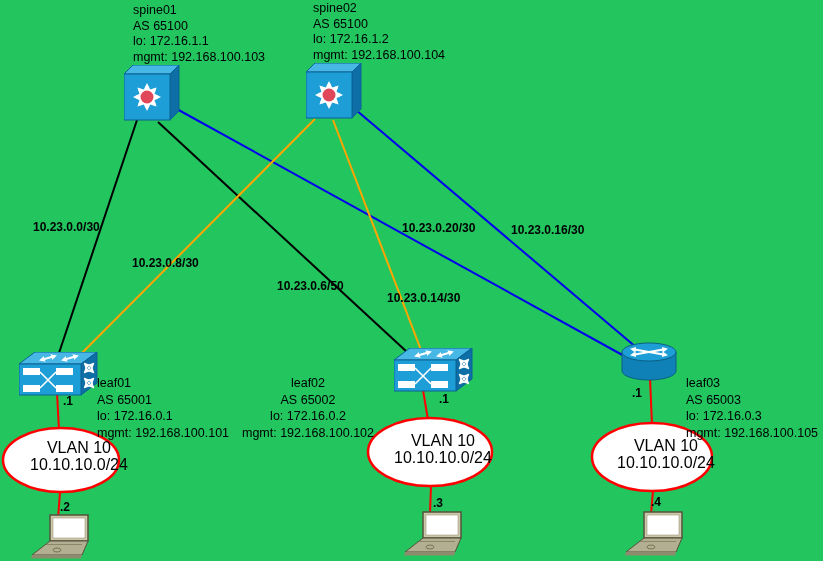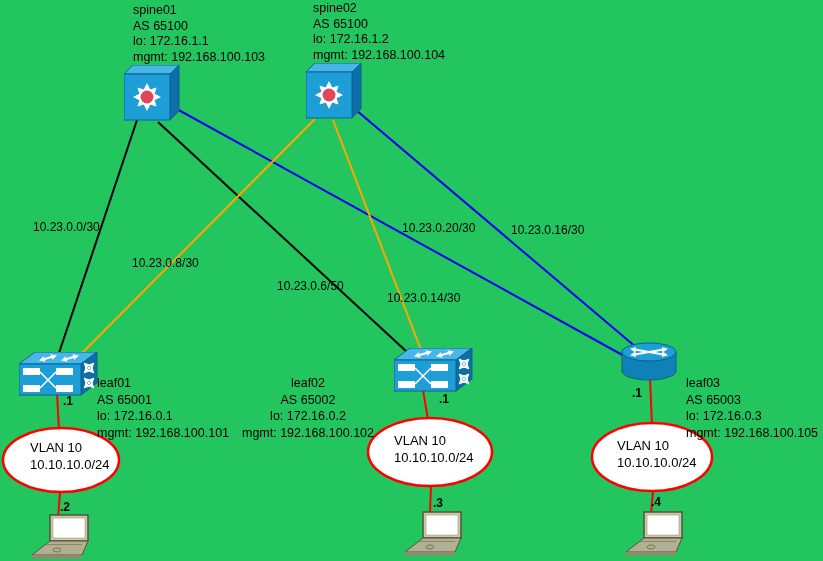--- a/index.html
+++ b/index.html
@@ -3,23 +3,23 @@
 <meta charset="utf-8">
 <style>
   html,body{margin:0;padding:0;background:#fff;}
   body{font-family:"Liberation Sans", sans-serif; color:#000;}
   #canvas{position:relative;width:823px;height:561px;background:#22c55e;overflow:hidden;}
   #wires{position:absolute;left:0;top:0;z-index:1;}
   .icon{position:absolute;z-index:3;}
   .lblblock{position:absolute;z-index:4;font-size:12.5px;line-height:15.5px;white-space:nowrap;}
   .lblblock.leafblock{line-height:16.5px;margin-top:31px;}
   .rightalign{text-align:center;}
-  .subnet{position:absolute;z-index:4;font-size:12px;font-weight:400;white-space:nowrap;}
+  .subnet{position:absolute;z-index:4;font-size:12px;font-weight:700;white-space:nowrap;}
   .port{position:absolute;z-index:4;font-size:12px;font-weight:700;white-space:nowrap;}
-  .vlanlbl{position:absolute;z-index:4;font-size:13px;line-height:17px;white-space:nowrap;}
+  .vlanlbl{position:absolute;z-index:4;font-size:16px;line-height:17px;white-space:nowrap;text-align:center;}
   svg{display:block;}
 </style>
 </head>
 <body>
 
 <div id="canvas">
 
   <svg width="0" height="0" style="position:absolute">
     <defs>
       <marker id="aw" markerUnits="userSpaceOnUse" markerWidth="9" markerHeight="9" refX="6" refY="4.5" orient="auto-start-reverse">

